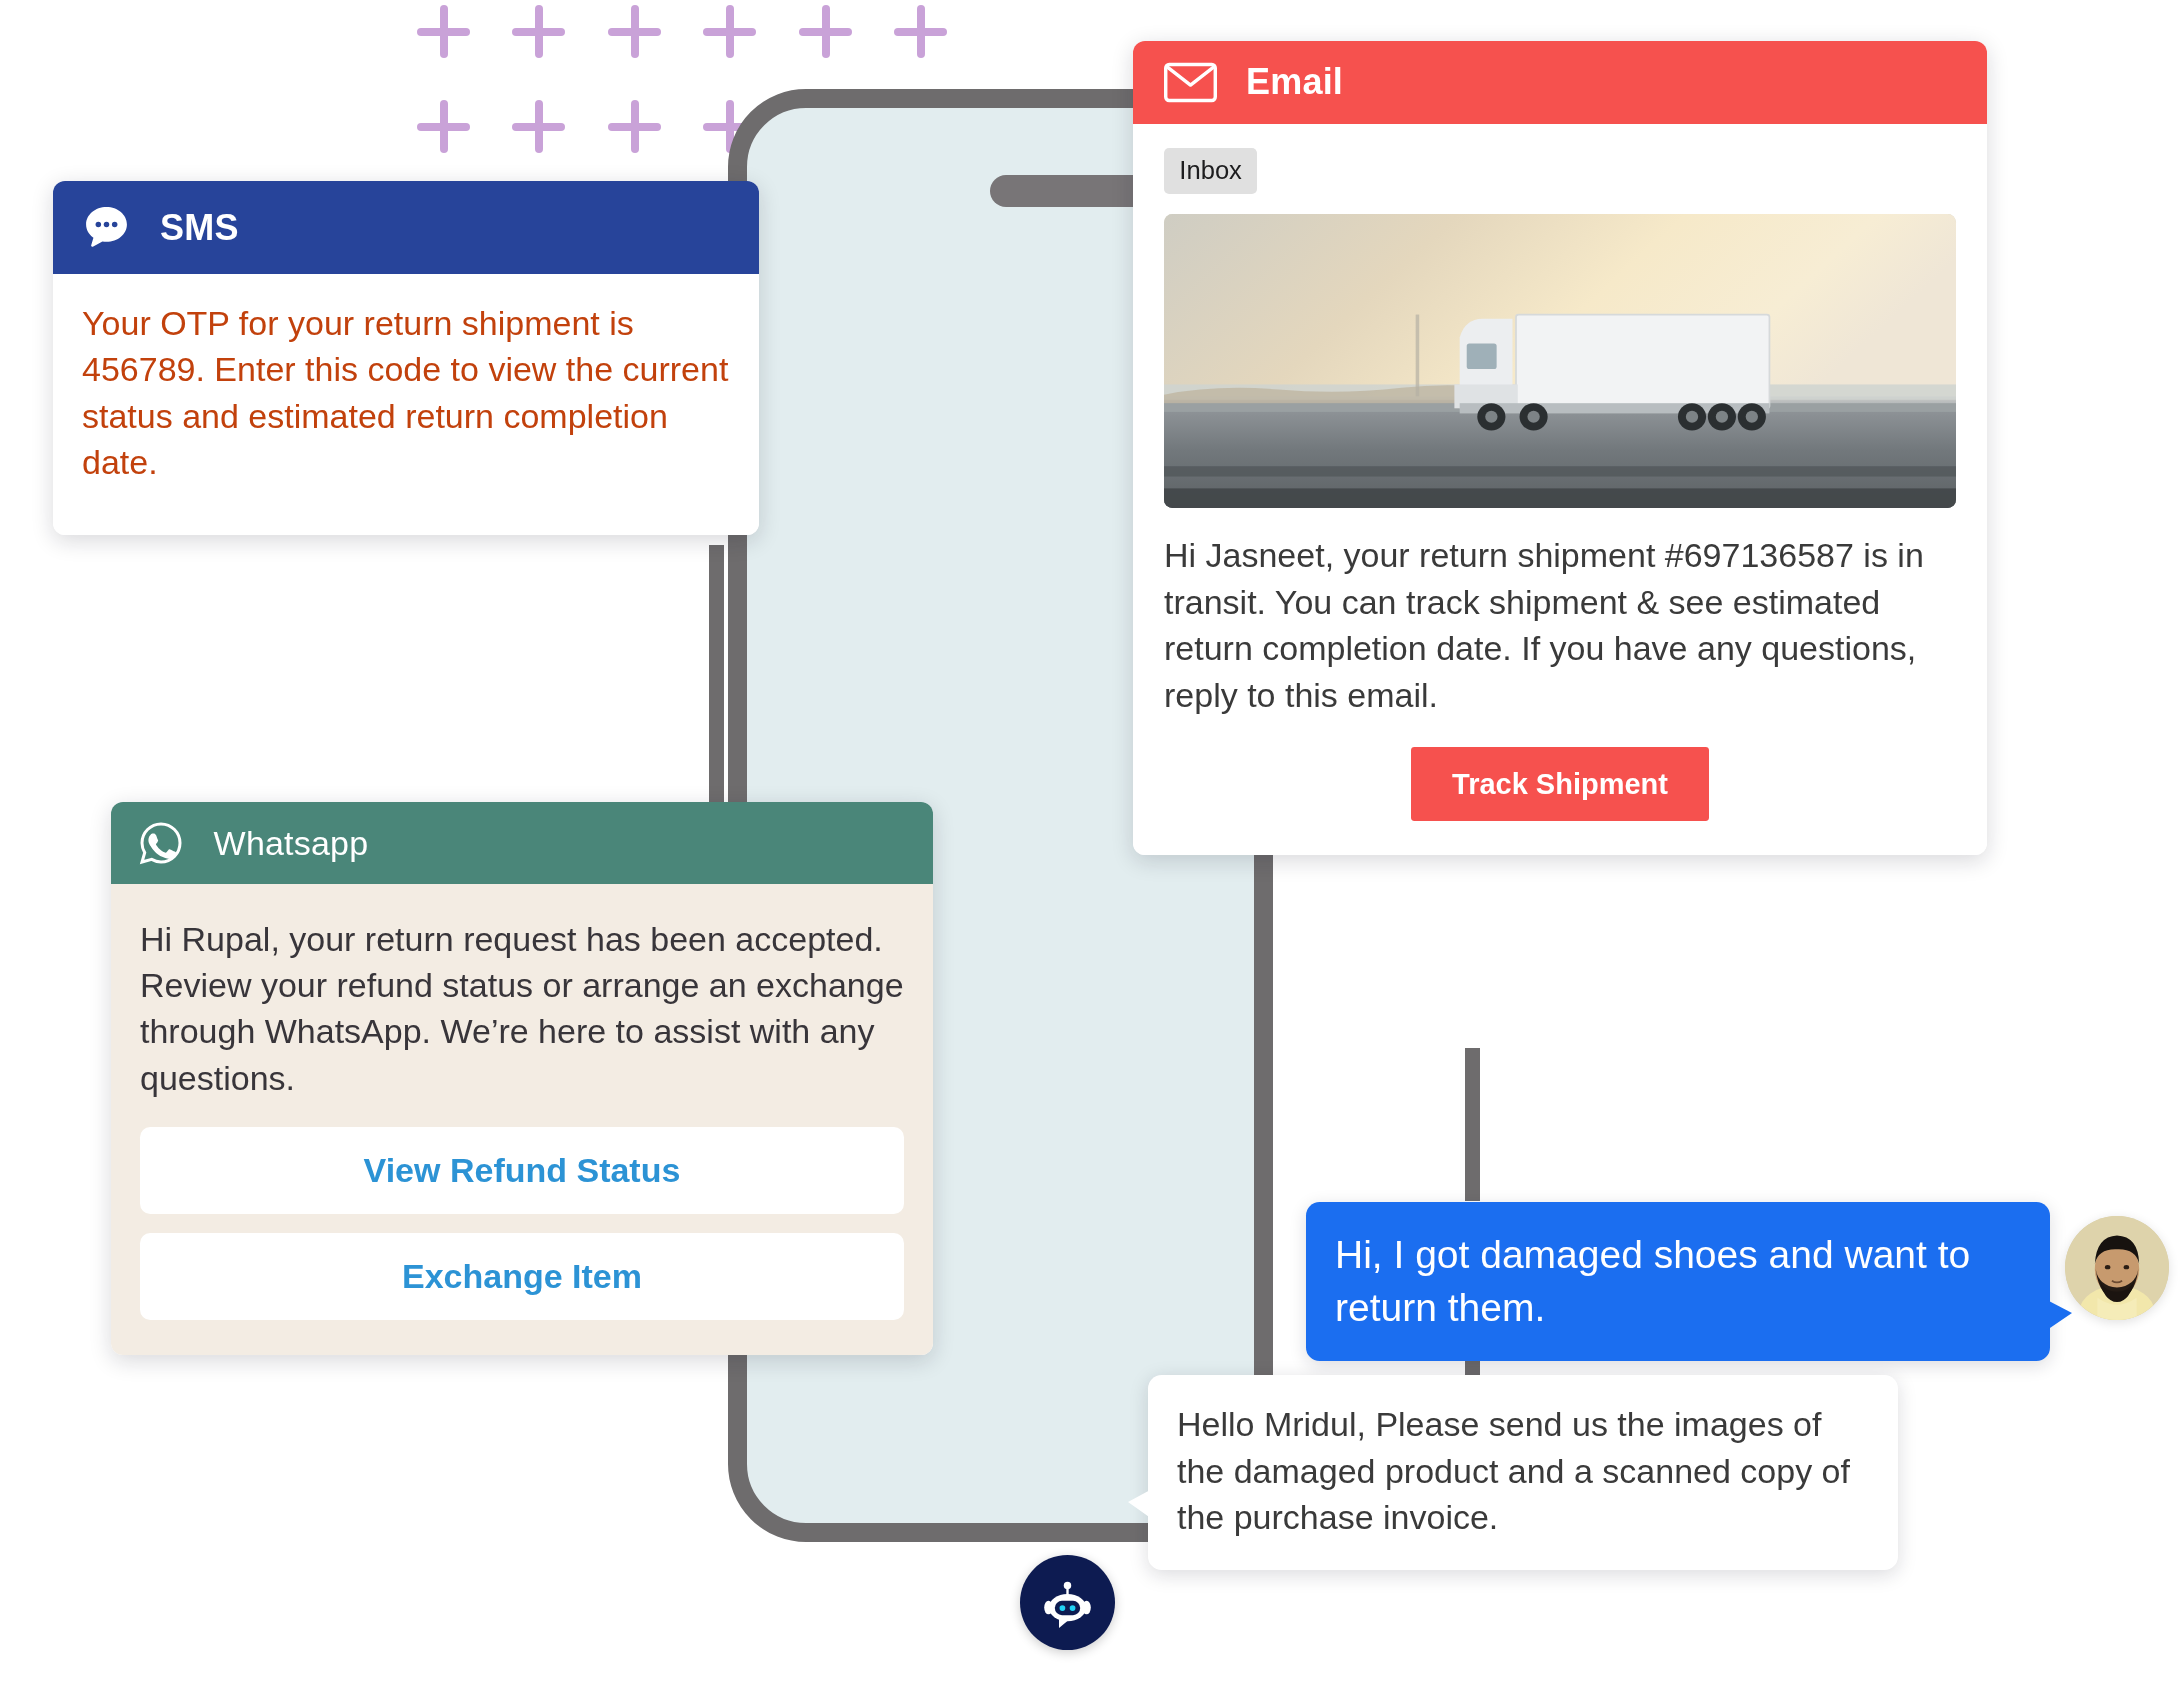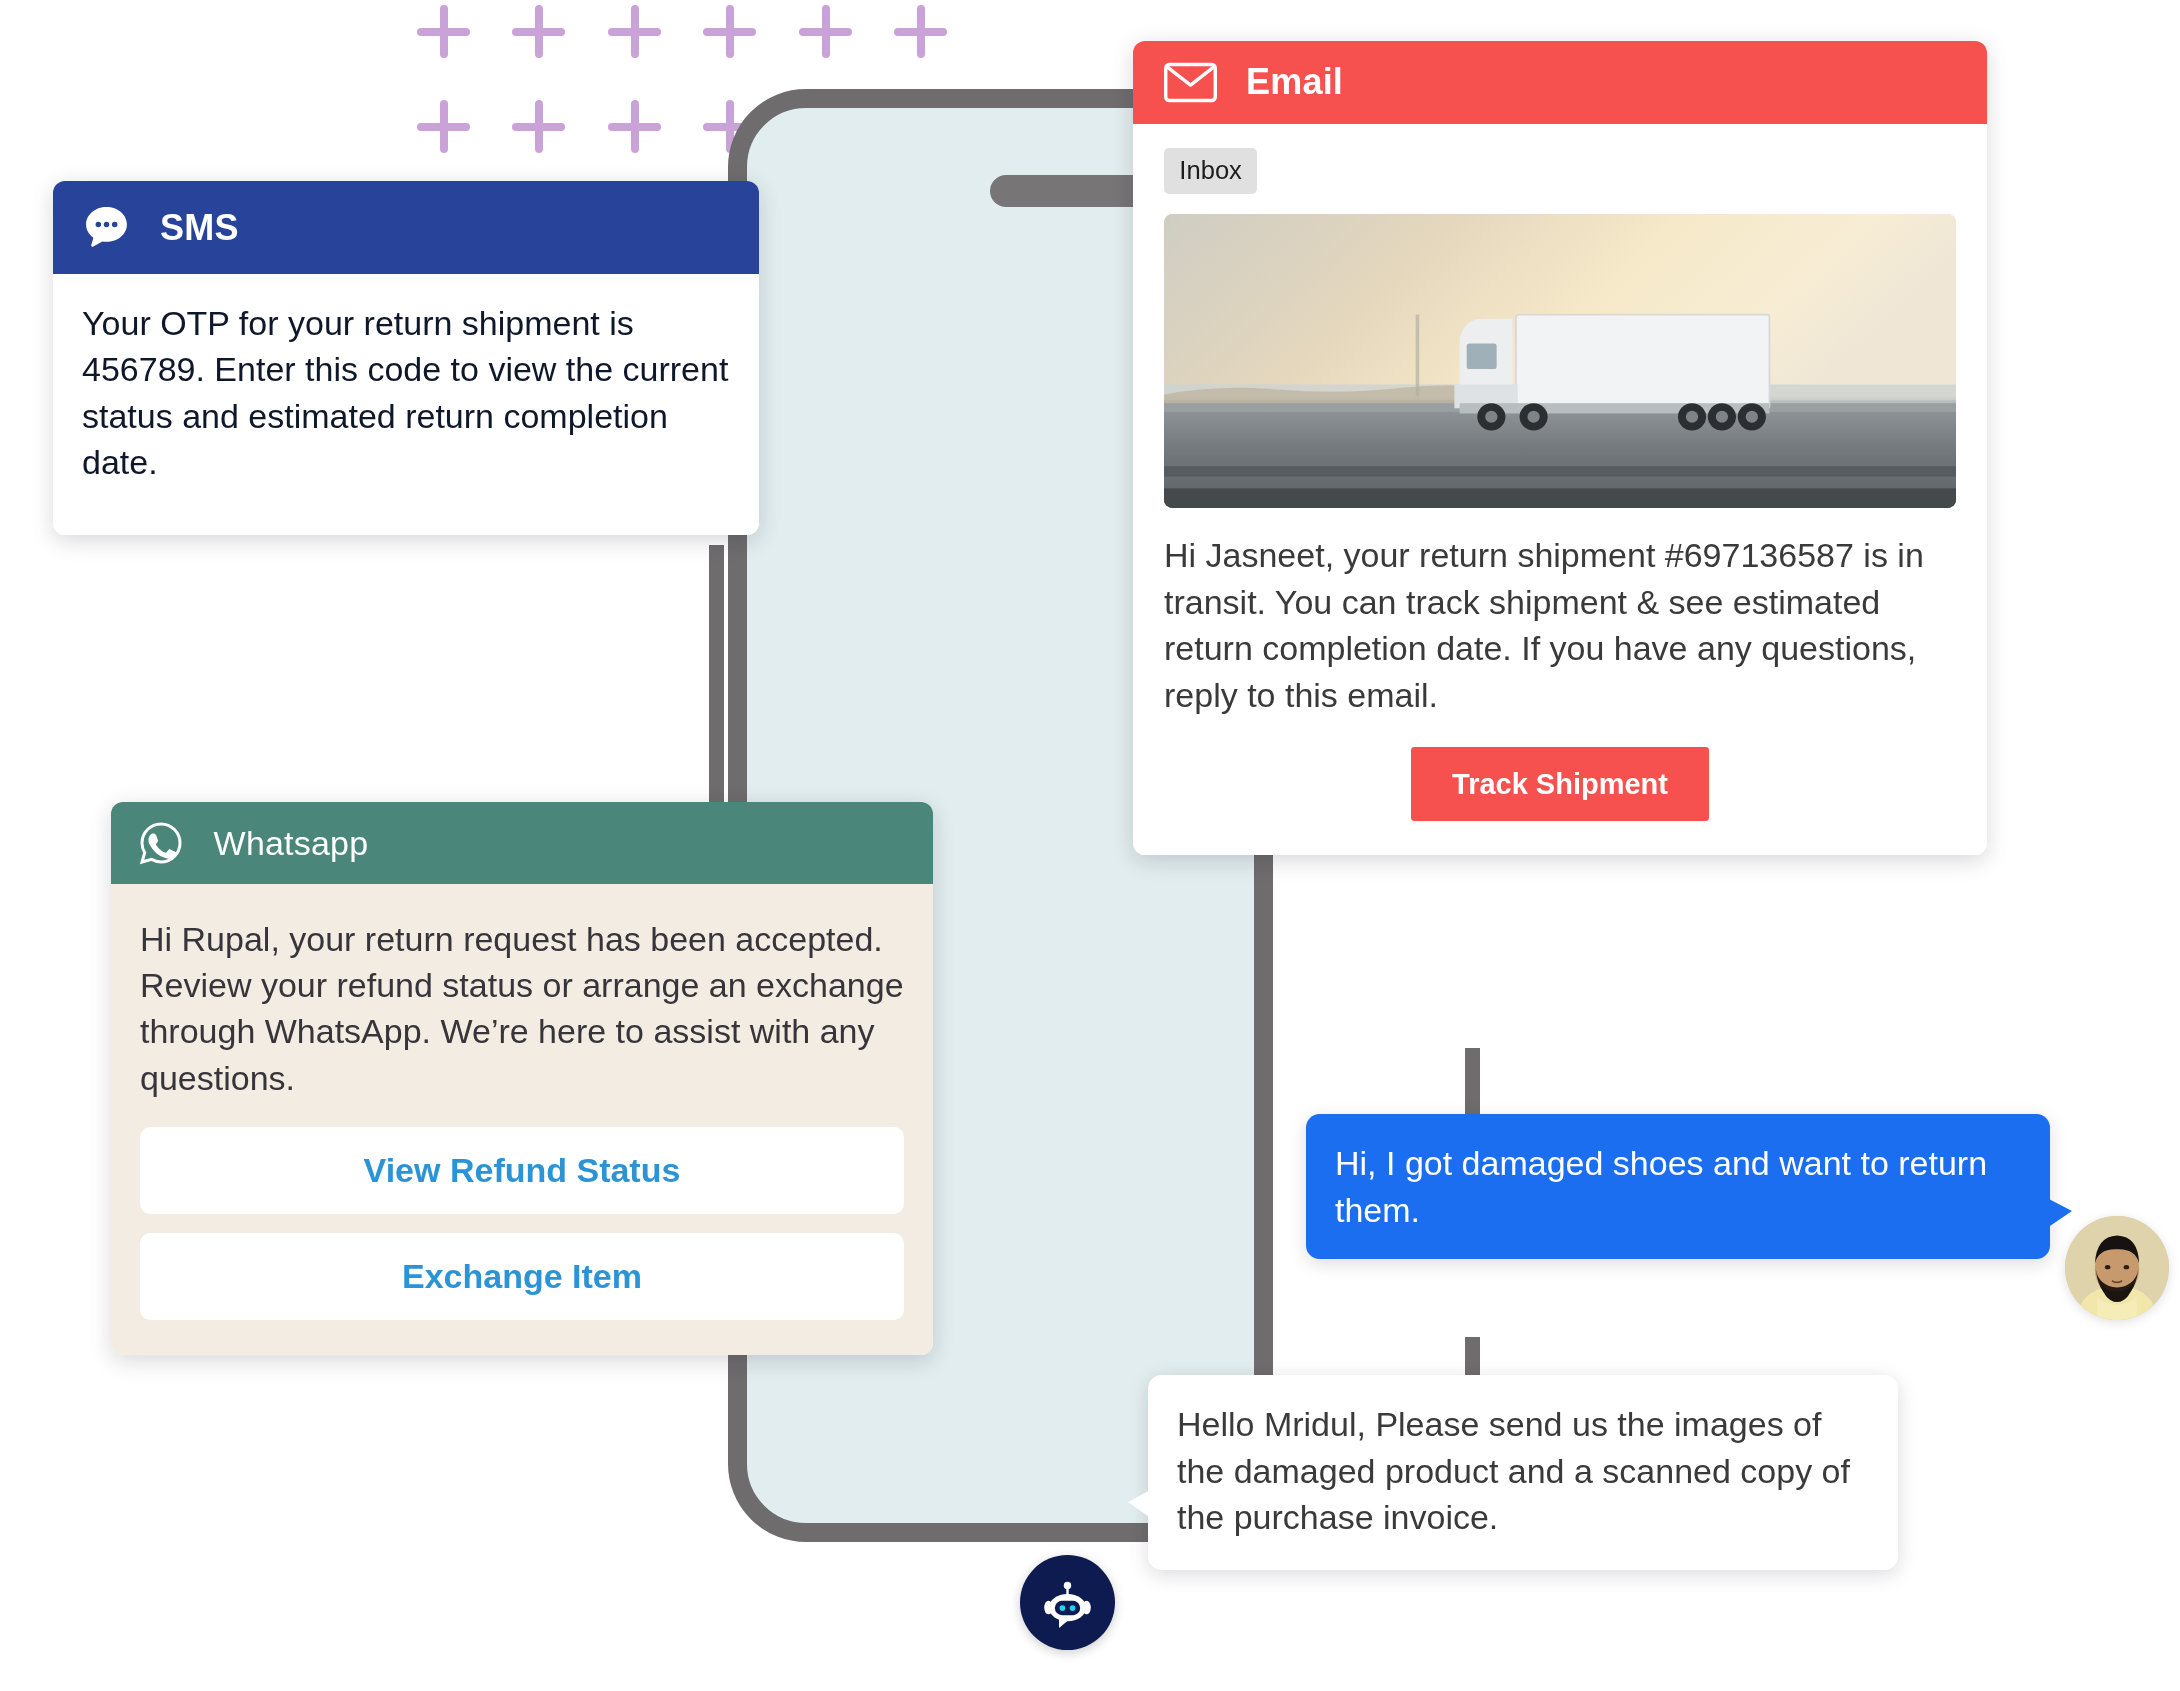--- a/index.html
+++ b/index.html
@@ -78,21 +78,21 @@
   .card-header .chan-title {
     color: #ffffff;
     font-size: 36px;
     font-weight: 600;
     letter-spacing: 0.2px;
   }
   .card-body {
     padding: 25.6px 29px 31px 29px;
     font-size: 34px;
     line-height: 1.37;
-    color: #0f172a;
+    color: #c2410c;
   }
 
   
   #sms-card {
     left: 53px; top: 181px; width: 706px;
   }
   #sms-card .card-header { background: #27449a; }
   #sms-card .card-body { background: #ffffff; padding-bottom: 49px;}
 
   
@@ -175,27 +175,27 @@
     font-family: "Liberation Sans", sans-serif;
     font-size: 29px;
     font-weight: 700;
     padding: 20.4px 41px;
     cursor: pointer;
   }
 
   
   .bubble-user {
     position: absolute;
-    left: 1306px; top: 1114px;
+    left: 1306px; top: 1202px;
     width: 744px;
     background: #1b6ef0;
     color: #ffffff;
     border-radius: 13.6px;
     padding: 25.6px 29px;
-    font-size: 34px;
+    font-size: 39px;
     line-height: 1.38;
     box-shadow: 0 4.3px 17px rgba(20,20,40,0.14);
   }
   .bubble-user::after {
     content: "";
     position: absolute;
     right: -22px; bottom: 31px;
     width: 0; height: 0;
     border-left: 25.6px solid #1b6ef0;
     border-top: 13.6px solid transparent;

